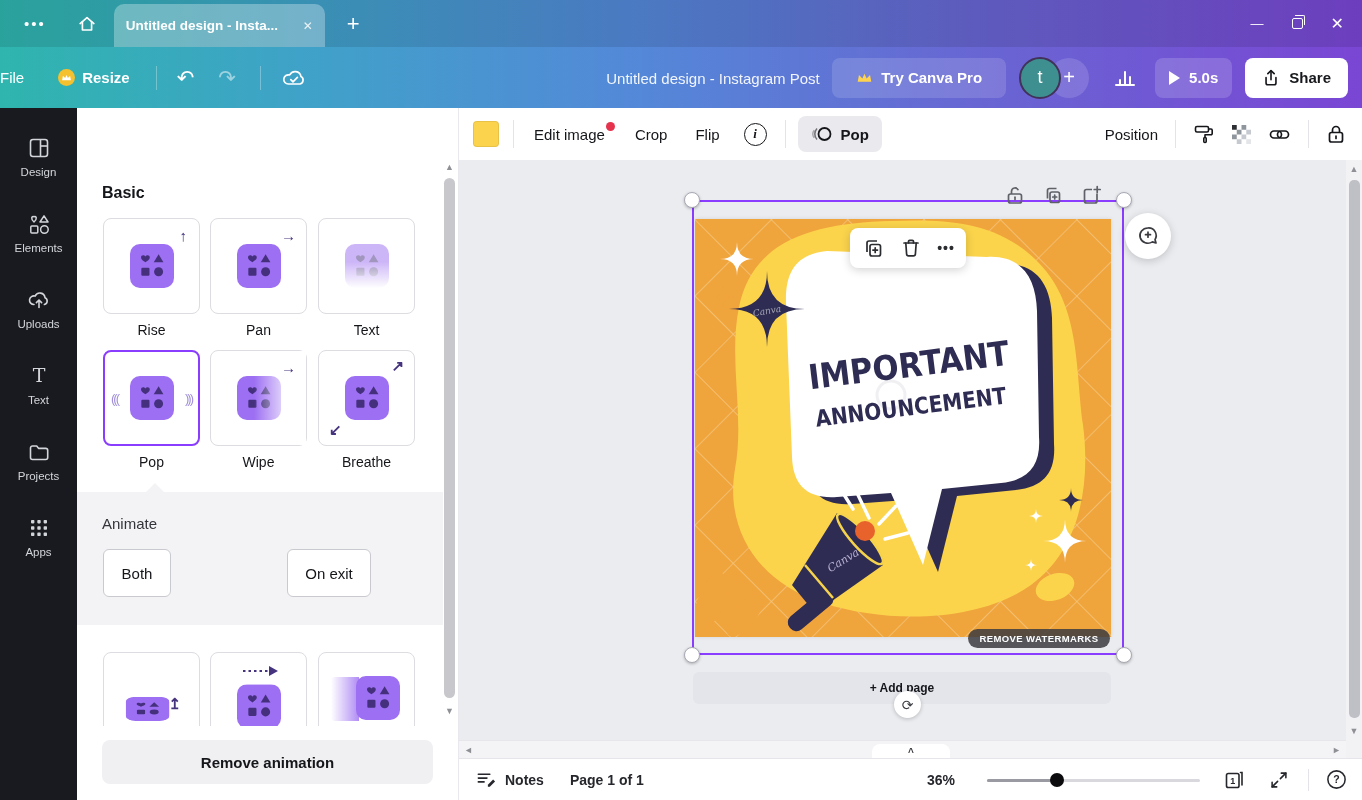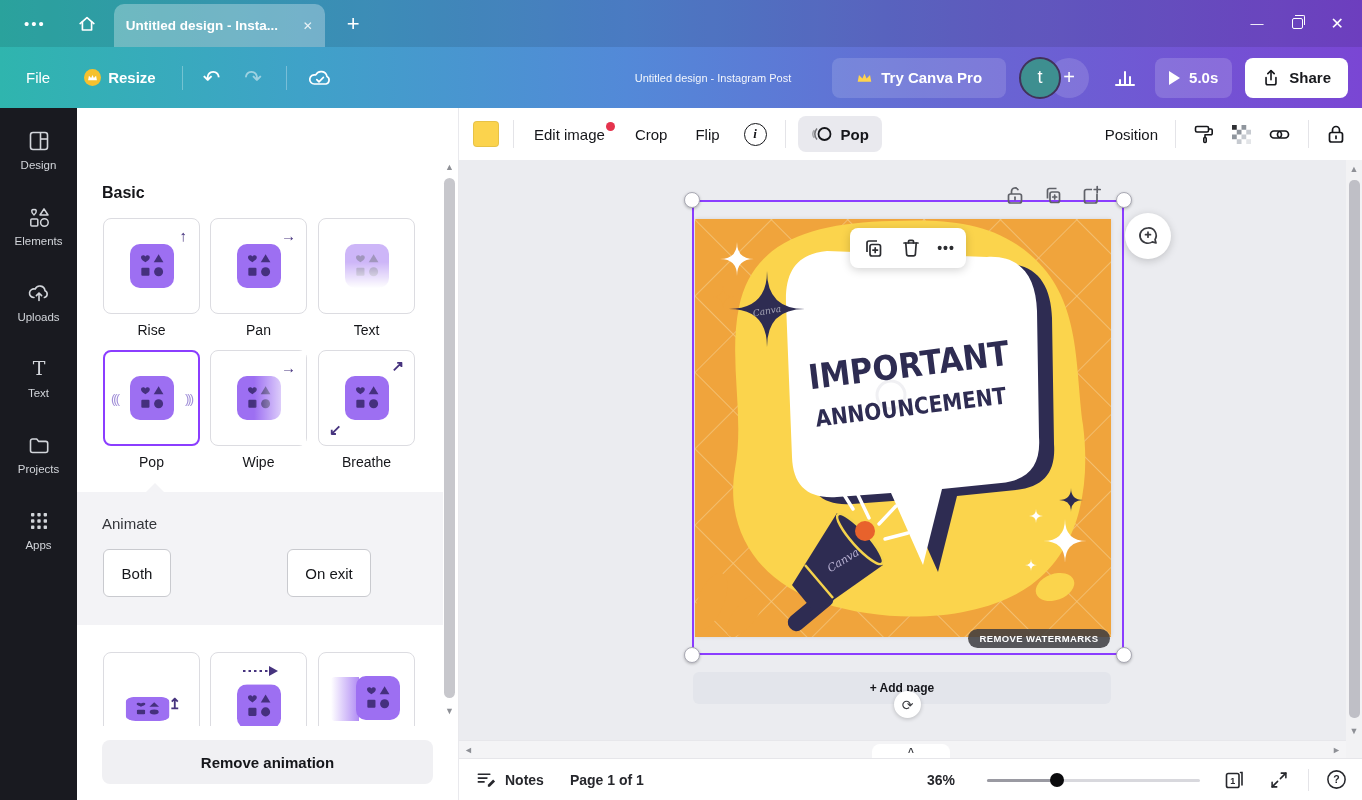--- a/index.html
+++ b/index.html
@@ -26,38 +26,38 @@
     border-top:1.4px solid #fff; border-right:1.4px solid #fff; border-radius:0 2px 0 0; }
 
   .menubar { position:absolute; left:0; top:47px; width:100%; height:61px; display:flex; align-items:center; color:#fff; }
   .mb-item { font-size:15px; color:#fff; }
   .v-div { width:1px; height:24px; background:rgba(255,255,255,0.30); }
   .resize-group { display:flex; align-items:center; gap:7px; font-weight:bold; }
   .crown-disc { width:17px; height:17px; border-radius:50%; background:#F5C12E; display:flex; align-items:center; justify-content:center; }
   .undo-glyph { font-size:21px; }
   .redo-glyph { font-size:21px; opacity:.5; }
   .doc-title { position:absolute; left:calc(50% + 32px); top:50%; transform:translate(-50%,-50%);
-    font-size:11px; color:rgba(255,255,255,0.92); white-space:nowrap; }
+    font-size:15px; color:rgba(255,255,255,0.92); white-space:nowrap; }
   .mb-right { margin-left:auto; margin-right:14px; display:flex; align-items:center; gap:13px; }
   .try-pro { height:40px; border-radius:8px; background:rgba(255,255,255,0.14); display:flex; align-items:center;
     gap:8px; padding:0 24px; font-size:15px; font-weight:bold; color:#fff; }
   .avatar-group { position:relative; width:76px; height:42px; }
   .plus-circle { position:absolute; left:30px; top:1px; width:40px; height:40px; border-radius:50%;
     background:rgba(255,255,255,0.14); display:flex; align-items:center; justify-content:center; font-size:20px; color:#fff; }
   .avatar { position:absolute; left:0; top:0; width:42px; height:42px; border-radius:50%; background:#3E8F90;
     border:2.5px solid #41325A; display:flex; align-items:center; justify-content:center; font-size:18px; color:#fff; }
   .chart-btn { padding:6px 4px; }
   .play-pill { height:40px; border-radius:8px; background:rgba(255,255,255,0.16); display:flex; align-items:center;
     gap:9px; padding:0 14px; color:#fff; font-size:15px; font-weight:bold; }
   .play-tri { width:0; height:0; border-left:11px solid #fff; border-top:7px solid transparent; border-bottom:7px solid transparent; }
   .share-btn { height:40px; border-radius:8px; background:#fff; color:#17181c; display:flex; align-items:center;
     gap:9px; padding:0 17px; font-size:15px; font-weight:bold; }
 
   
-  .sidebar { position:absolute; left:0; top:108px; width:77px; height:692px; background:#191A20; display:flex; flex-direction:column; padding-top:4px; }
+  .sidebar { position:absolute; left:0; top:108px; width:77px; height:692px; background:#191A20; display:flex; flex-direction:column; padding-top:11px; }
   .sb-item { height:76px; display:flex; flex-direction:column; align-items:center; justify-content:center; gap:6px; color:#D2D5DA; }
   .sb-label { font-size:11.5px; }
 
   
   .panel { position:absolute; left:77px; top:108px; width:382px; height:692px; background:#fff; overflow:hidden; border-right:1px solid #e9e9ed; }
   .panel-tabs { position:absolute; left:0; top:0; width:100%; height:54px; display:flex; align-items:center; }
   .ptab { position:relative; height:100%; display:flex; align-items:center; font-size:15px; }
   .ptab1 { margin-left:41px; color:#6c6f76; }
   .ptab2 { margin-left:32px; color:#15161a; font-weight:bold; }
   .ptab2::after { content:""; position:absolute; left:0; right:0; bottom:0; height:3px; background:#8B3DFF; border-radius:2px; }
@@ -166,21 +166,21 @@
       <span class="tab-close">✕</span>
     </div>
     <span class="newtab">+</span>
     <div class="win-controls">
       <span class="win-glyph">—</span>
       <span class="restore-box"></span>
       <span class="win-glyph" style="font-size:16px">✕</span>
     </div>
   </div>
   <div class="menubar">
-    <span class="mb-item" style="margin-left:26px">File</span>
+    <span class="mb-item" style="">File</span>
     <span class="resize-group" style="margin-left:34px">
       <span class="crown-disc">
         <svg width="11" height="9" viewBox="0 0 20 16">
             <path d="M2 13 L3.5 5 L7.5 9 L10 3.5 L12.5 9 L16.5 5 L18 13 Z" fill="#fff"></path>
           </svg>
       </span>
       <span class="mb-item">Resize</span>
     </span>
     <span class="v-div" style="margin-left:26px"></span>
     <span class="undo-glyph" style="margin-left:20px">↶</span>

